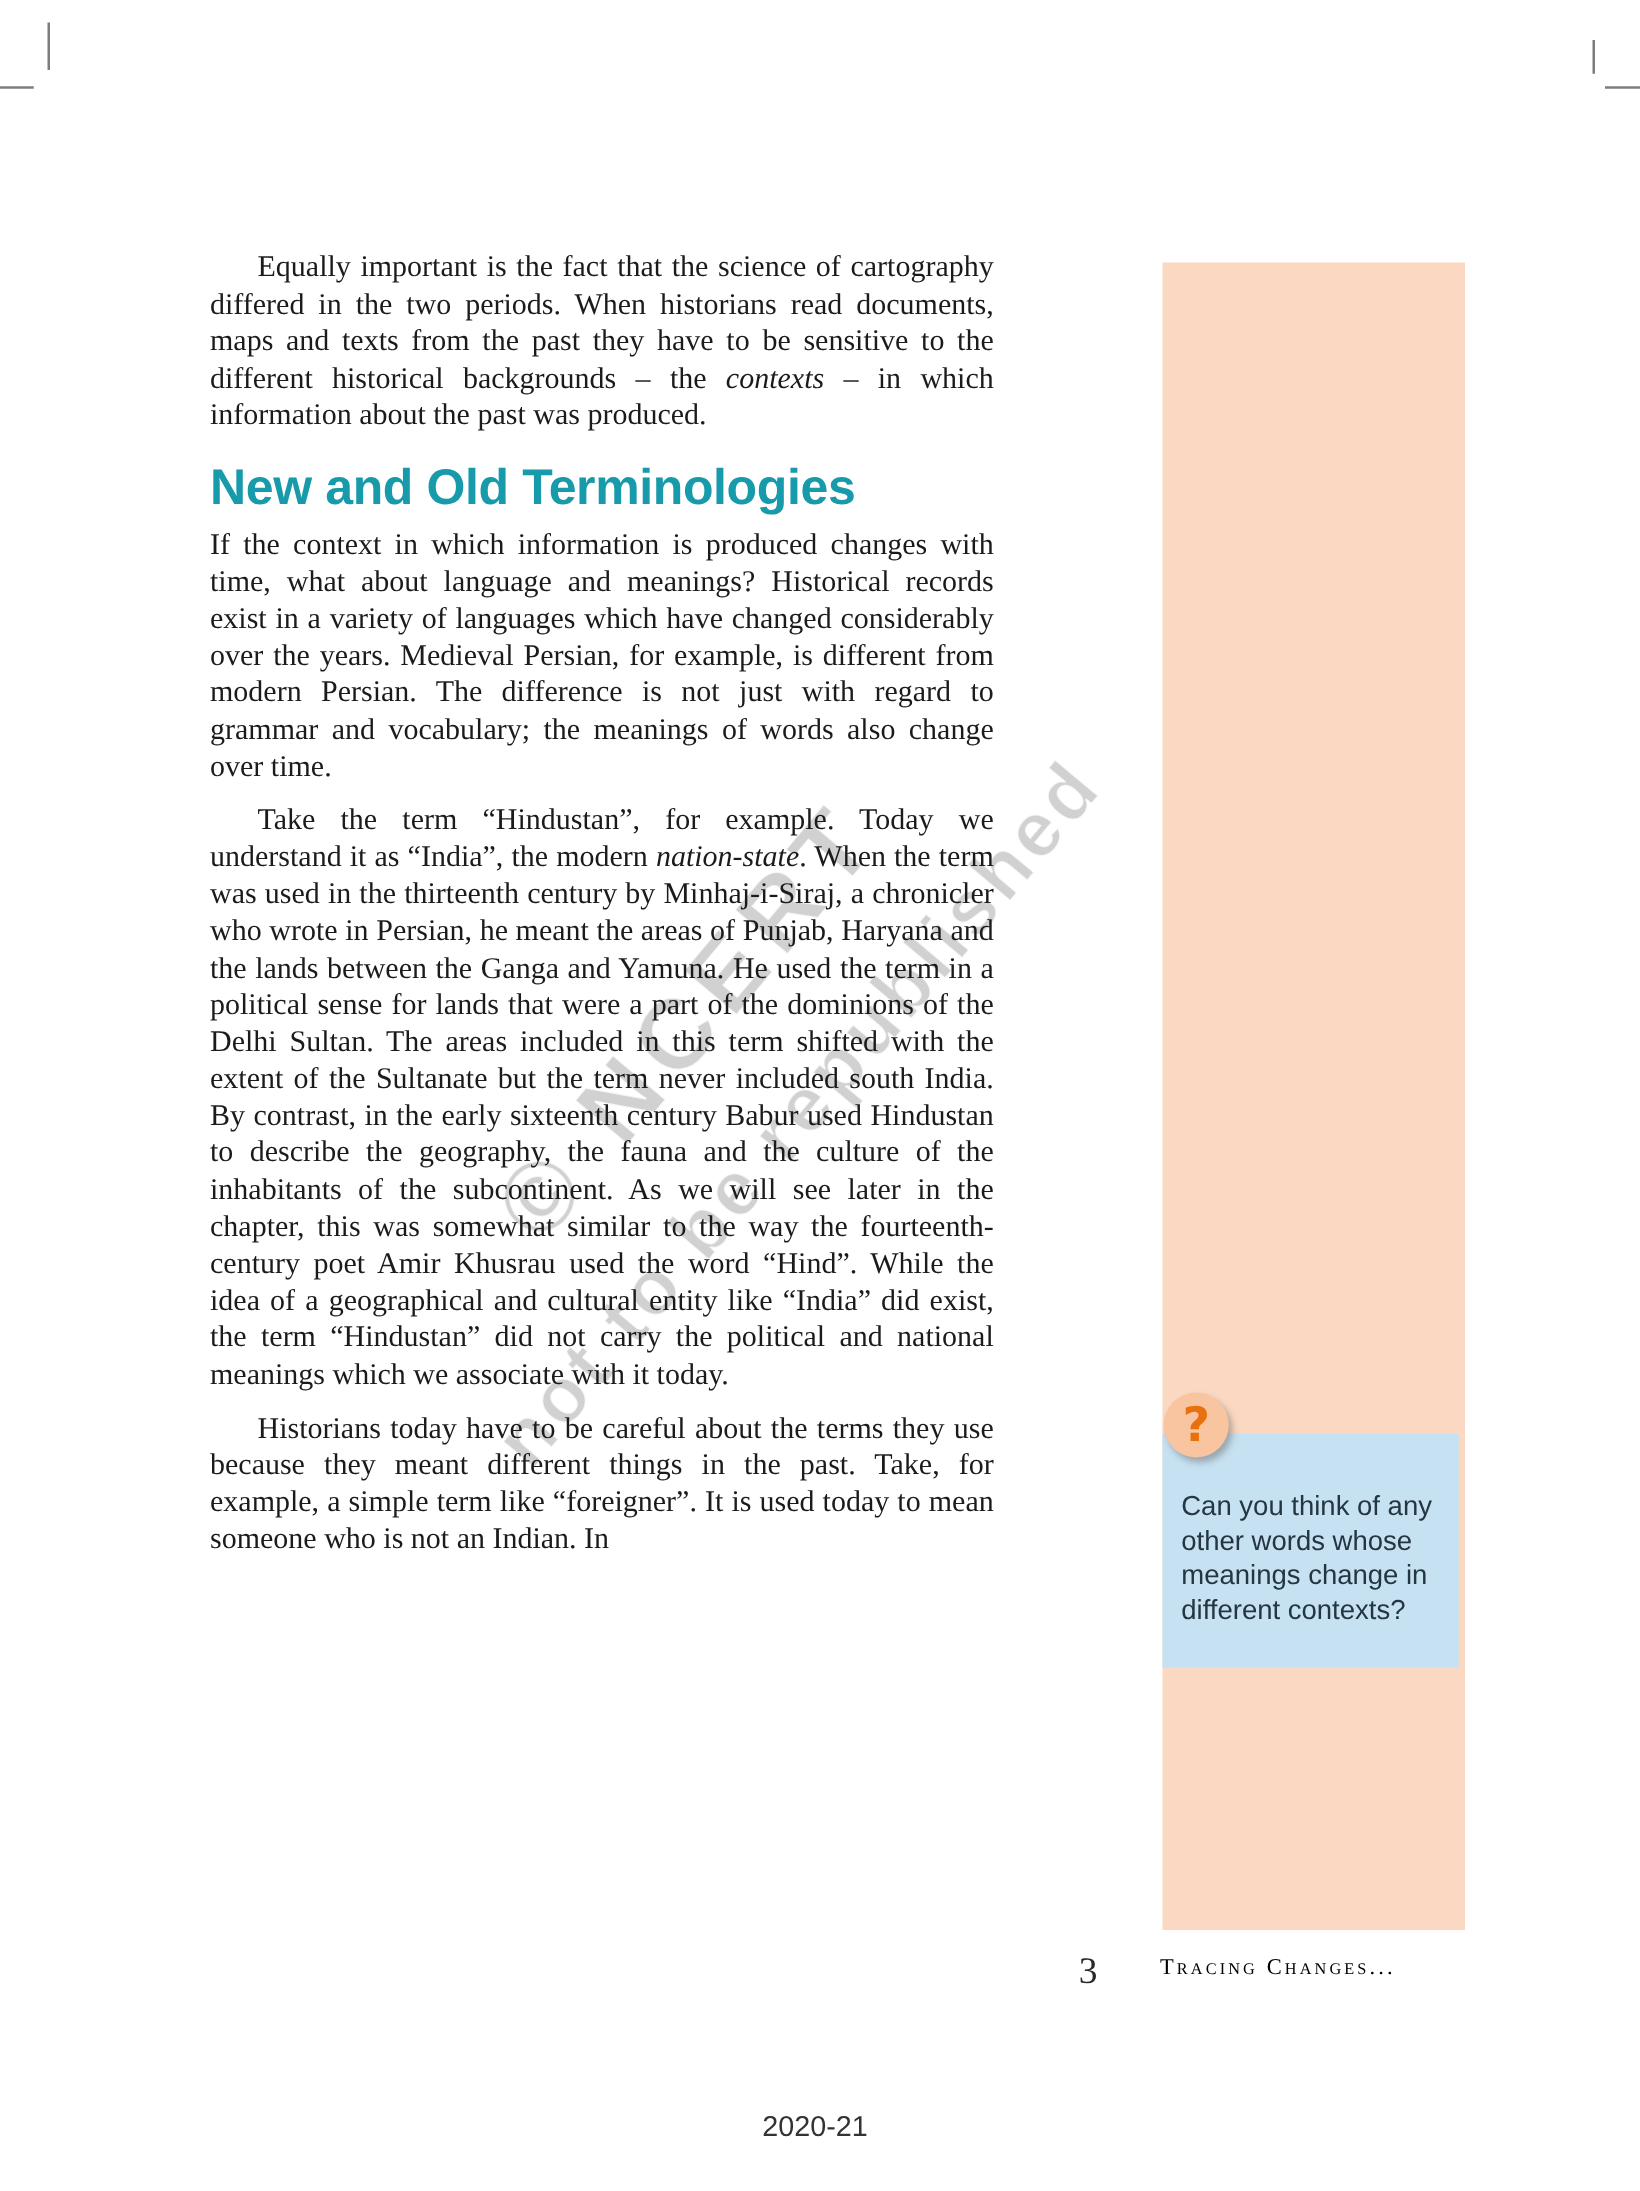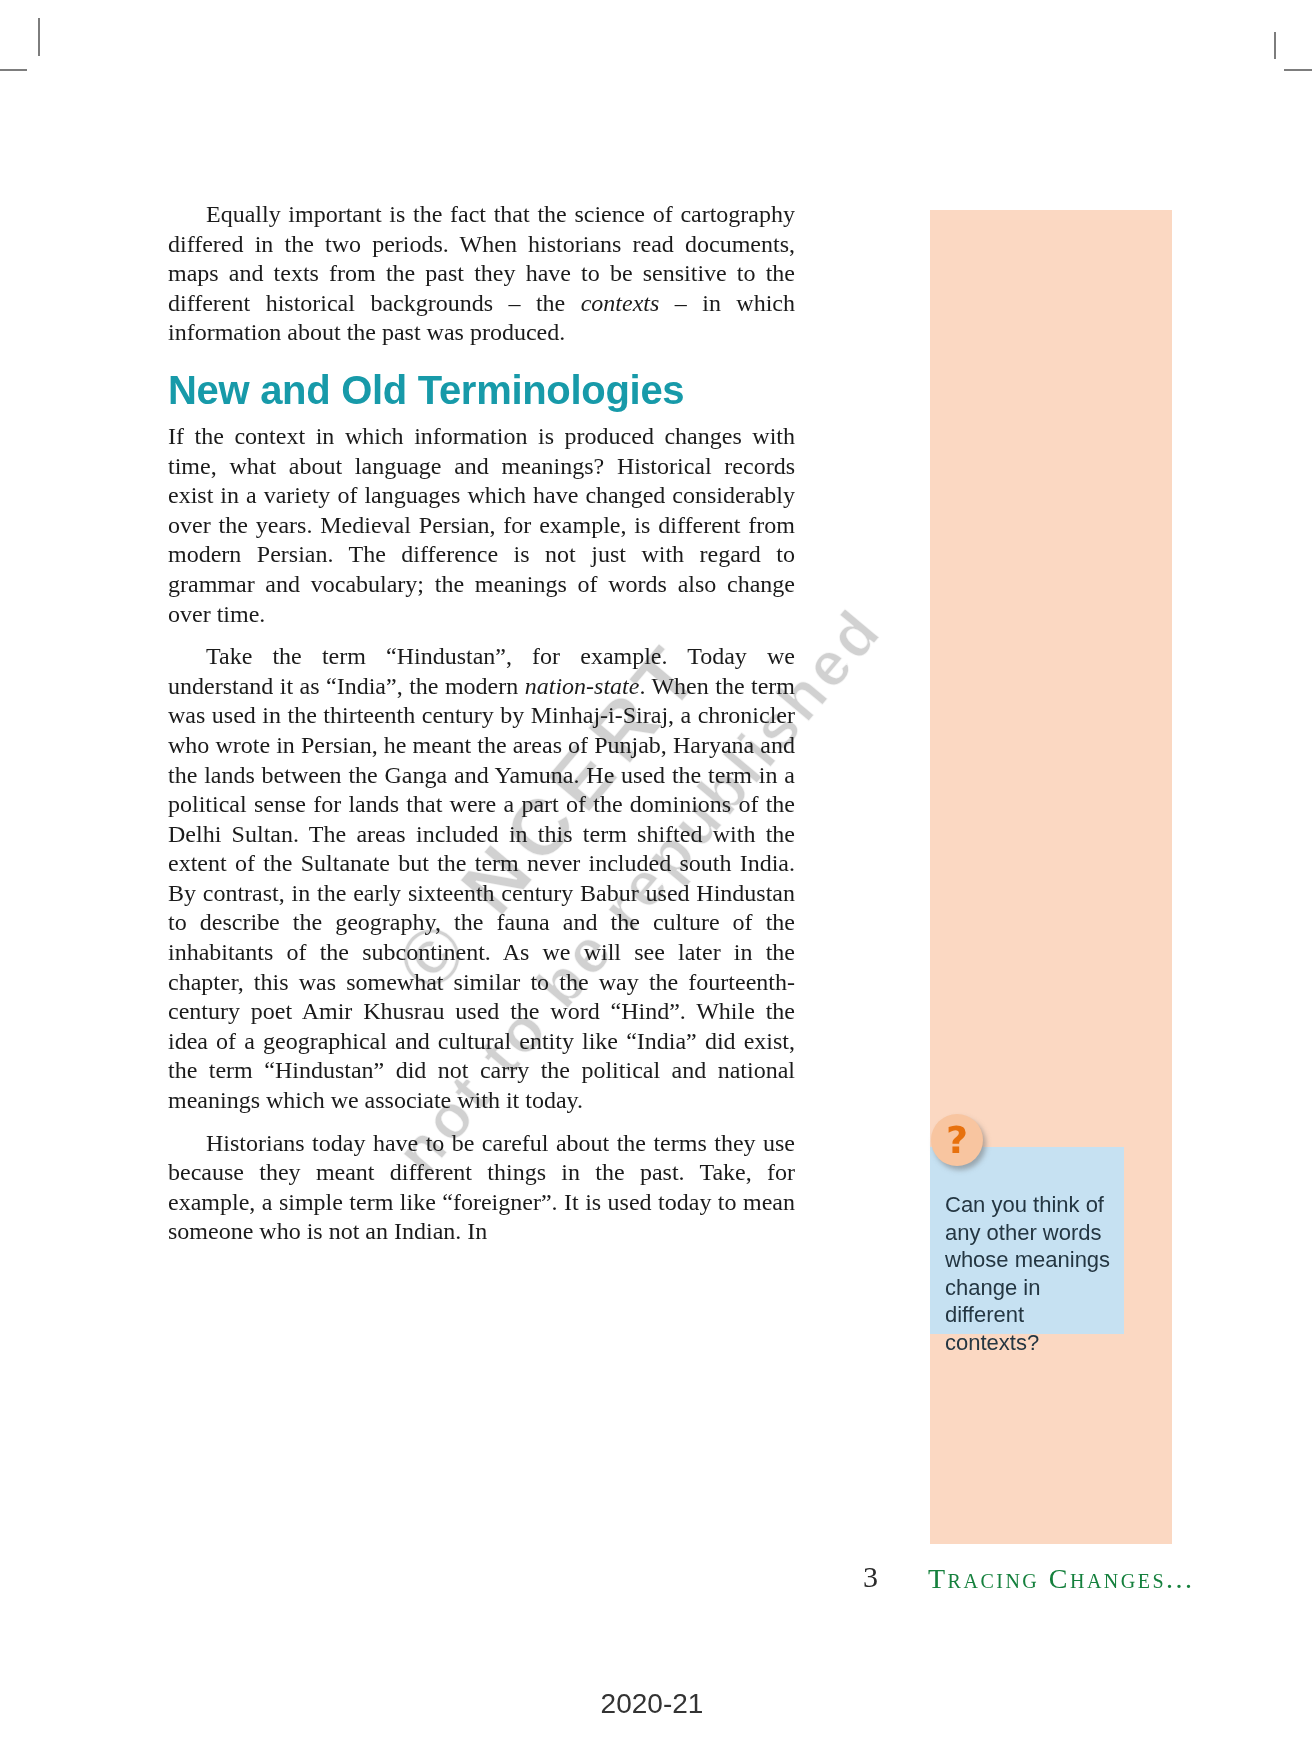--- a/index.html
+++ b/index.html
@@ -43,32 +43,32 @@
   }
 
   
   .q-icon{
     position:absolute;left:931px;top:1114px;width:52px;height:52px;border-radius:50%;
     background:#f8c5a0;box-shadow:3px 4px 5px rgba(110,110,110,0.5);
     display:flex;align-items:center;justify-content:center;z-index:3;
     font-family:"DejaVu Sans", sans-serif;font-weight:bold;font-size:38px;color:#e7710e;
   }
   .q-box{
-    position:absolute;left:930px;top:1147px;width:194px;height:187px;background:#c6e1f2;
+    position:absolute;left:930px;top:1147px;width:237px;height:187px;background:#c6e1f2;
     box-sizing:border-box;padding:44px 9px 0 15px;z-index:2;
     font-family:"Liberation Sans", sans-serif;font-size:22px;line-height:27.5px;color:#243642;
   }
 
   
   .page-number{position:absolute;left:816px;top:1560px;width:62px;text-align:right;
     font-size:30px;color:#2a2a2a;z-index:2;}
-  .running-title{position:absolute;left:928px;top:1563px;font-size:28px;color:#15803d;
+  .running-title{position:absolute;left:928px;top:1563px;font-size:18px;color:#000000;
     font-variant:small-caps;letter-spacing:2.5px;z-index:2;white-space:nowrap;}
   .year-mark{position:absolute;left:0;right:8px;top:1688px;text-align:center;
-    font-family:"Liberation Sans", sans-serif;font-size:28px;color:#333;z-index:2;}
+    font-family:"Liberation Sans", sans-serif;font-size:23px;color:#333;z-index:2;}
 </style>
 </head>
 <body>
 
 <div class="crop tl-v"></div>
 <div class="crop tl-h"></div>
 <div class="crop tr-v"></div>
 <div class="crop tr-h"></div>
 
 <div class="watermark">

